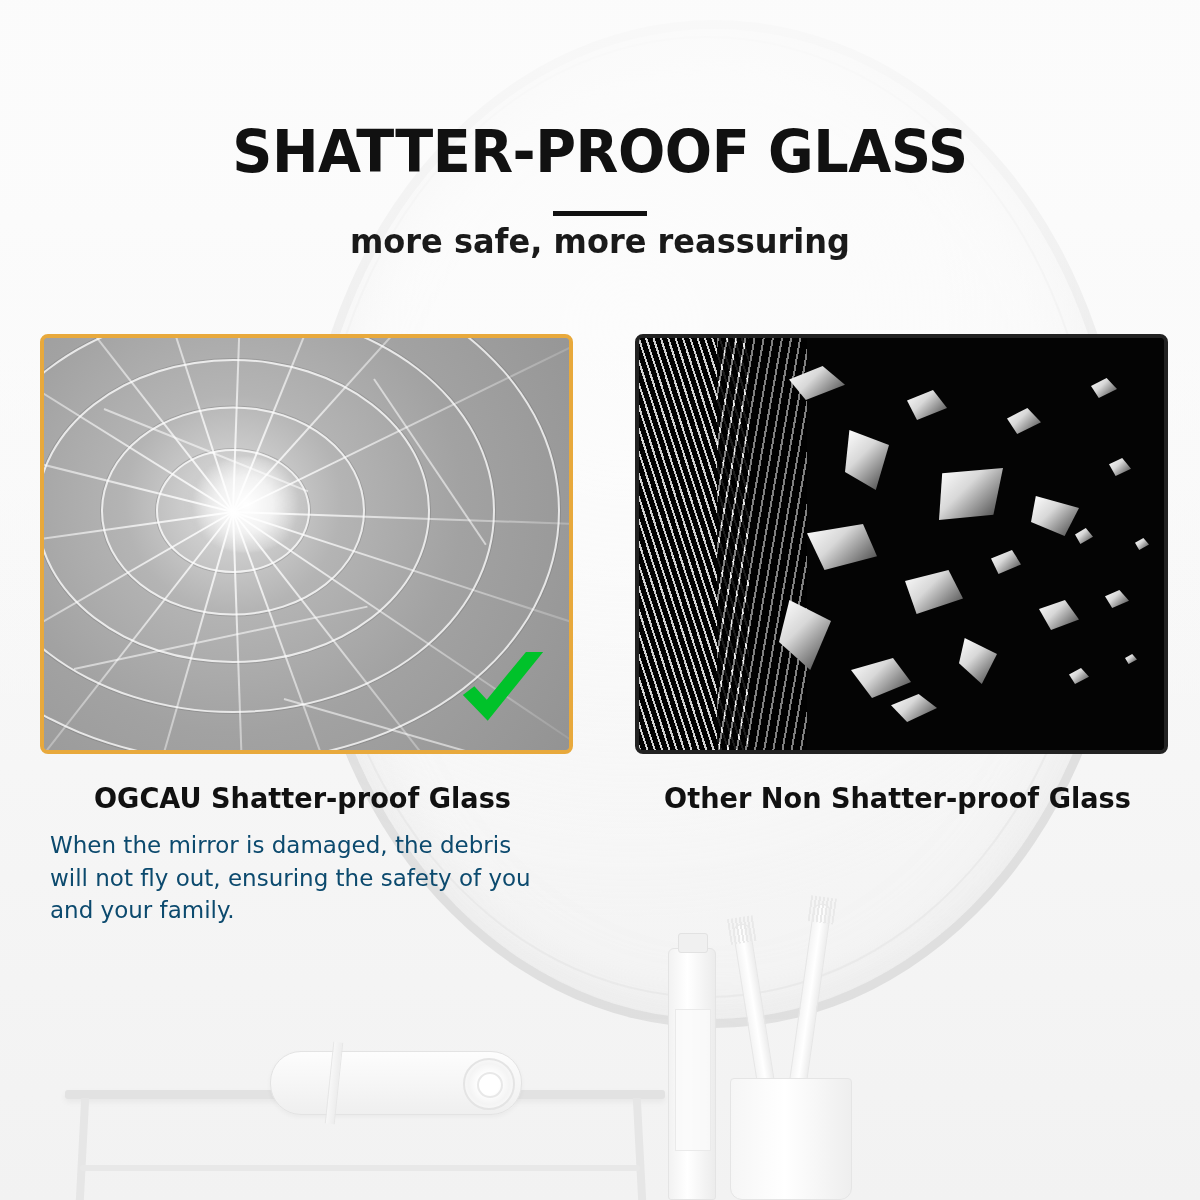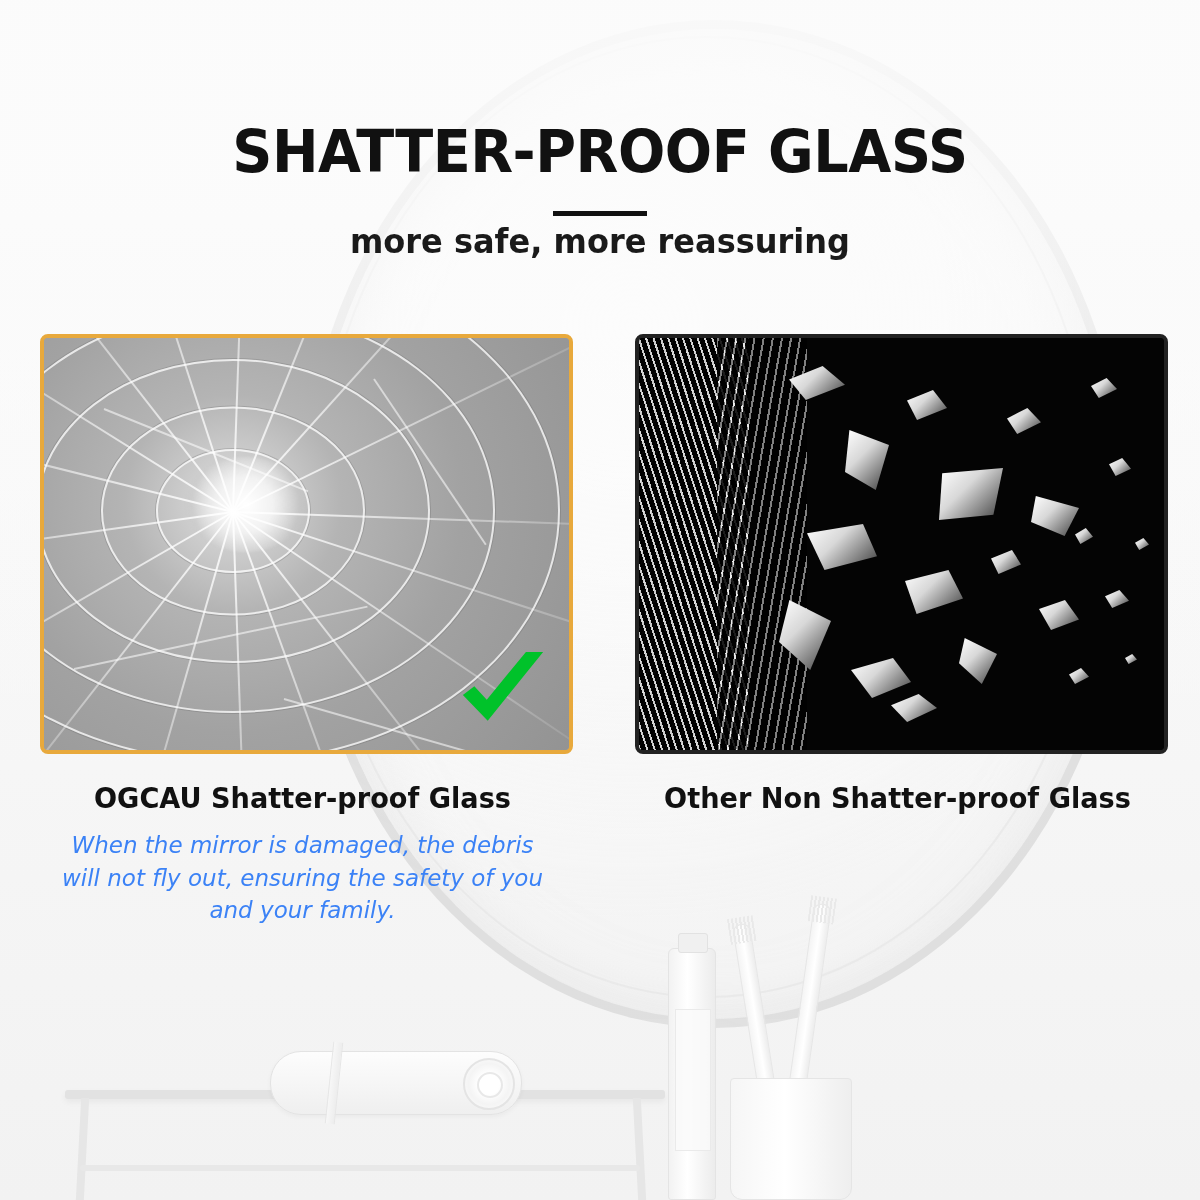--- a/index.html
+++ b/index.html
@@ -356,27 +356,26 @@
     margin-top: 28px;
     text-align: center;
     font-size: 28px;
     font-weight: 700;
     color: #111111;
     font-family: "DejaVu Sans", sans-serif;
     transform: scaleX(0.97);
   }
   .caption-body {
     margin-top: 14px;
-    text-align: center;
+    text-align: left;
     font-size: 23px;
     line-height: 1.42;
-    color: #3b82f6;
+    color: #0c4a6e;
     font-family: "DejaVu Sans", sans-serif;
     padding: 0 10px;
-    font-style: italic;
   }
 </style>
 </head>
 <body>
 
 <div class="bg-scene">
   <div class="bg-mirror"></div>
   <div class="bg-mirror-inner"></div>
 
   <div class="bg-shelf">

